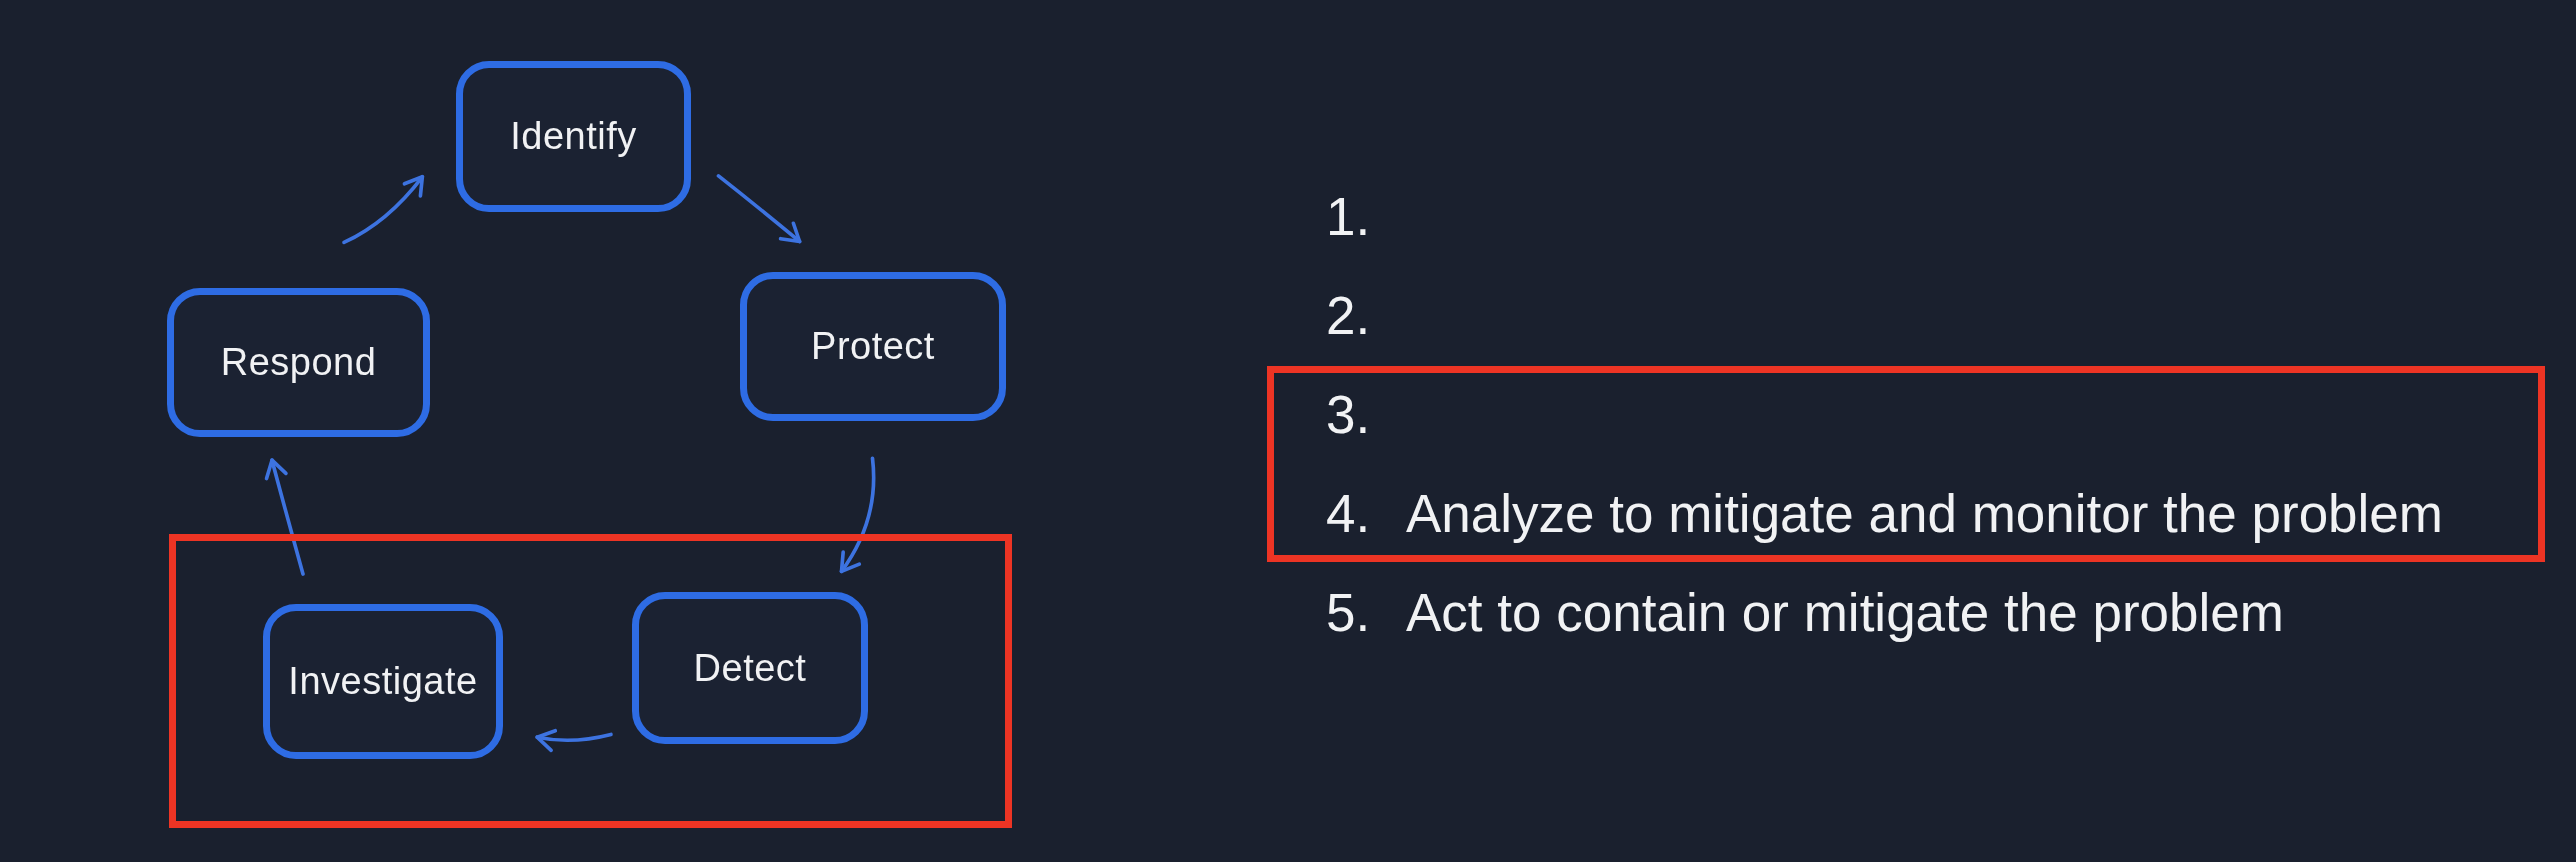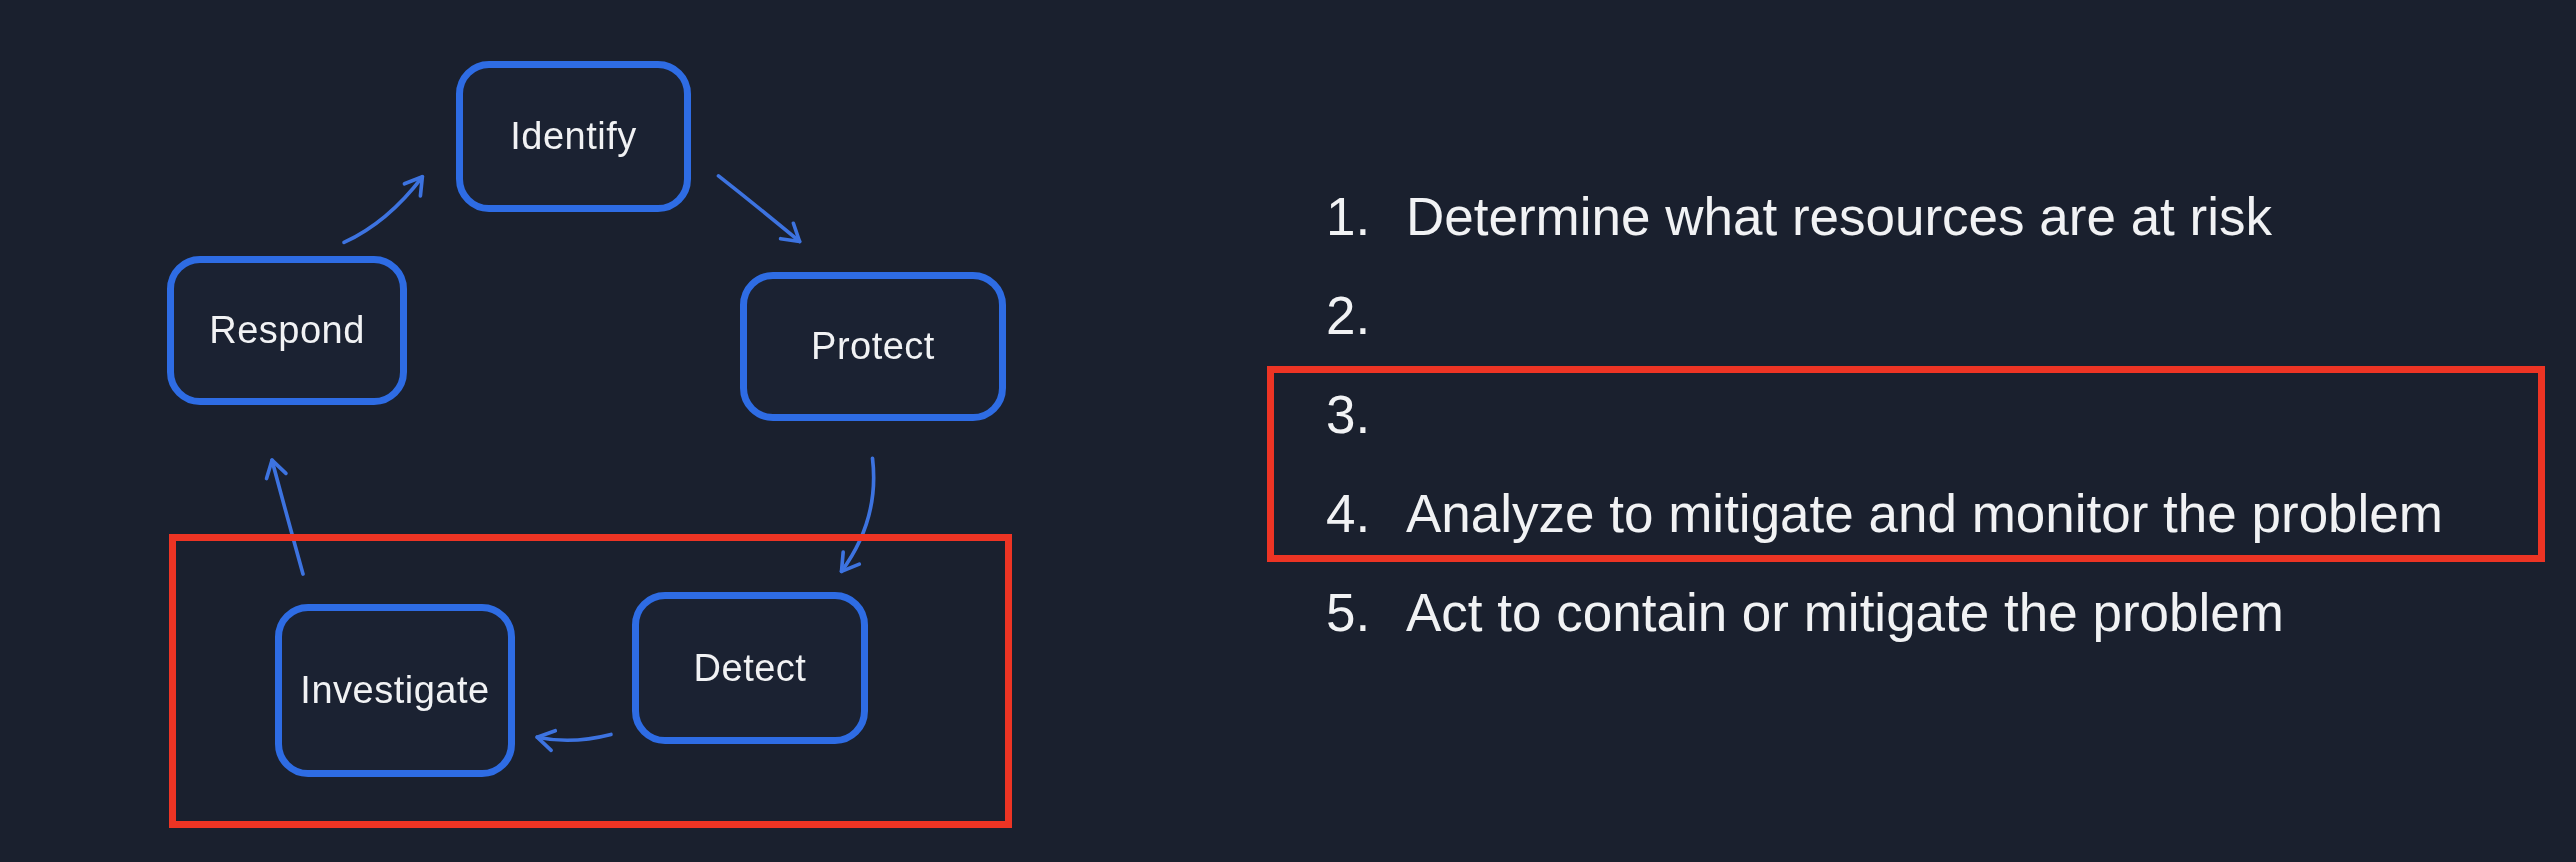--- a/index.html
+++ b/index.html
@@ -89,42 +89,41 @@
     <path class="arrow" marker-end="url(#ah)" d="M788,193 Q830,226 877,265"></path>
     <path class="arrow" marker-end="url(#ah)" d="M957,503 Q965,570 923,627"></path>
     <path class="arrow" marker-end="url(#ah)" d="M670,806 Q627,817 589,809"></path>
     <path class="arrow" marker-end="url(#ah)" d="M332,630 Q314,565 298,505"></path>
   </svg>
 
   <div class="node" style="left:456px; top:61px;  width:235px; height:151px;">
     <span class="label">Identify</span>
   </div>
 
-  <div class="node" style="left:167px; top:256px; width:240px; height:149px;">
+  <div class="node" style="left:167px; top:288px; width:263px; height:149px;">
     <span class="label">Respond</span>
   </div>
 
   <div class="node" style="left:740px; top:272px; width:266px; height:149px;">
     <span class="label">Protect</span>
   </div>
 
-  <div class="node" style="left:275px; top:604px; width:240px; height:173px;">
+  <div class="node" style="left:263px; top:604px; width:240px; height:155px;">
     <span class="label">Investigate</span>
   </div>
 
   <div class="node" style="left:632px; top:592px; width:236px; height:152px;">
     <span class="label">Detect</span>
   </div>
 
   <div class="hl-rect" style="left:169px; top:534px; width:843px; height:294px;"></div>
 
   <ol class="steps">
     <li class="step">
       <span class="num">1.</span>
-      <span class="txt">Determine what resources are at risk</span>
     </li>
     <li class="step">
       <span class="num">2.</span>
     </li>
     <li class="step">
       <span class="num">3.</span>
     </li>
     <li class="step">
       <span class="num">4.</span>
       <span class="txt">Analyze to mitigate and monitor the problem</span>

